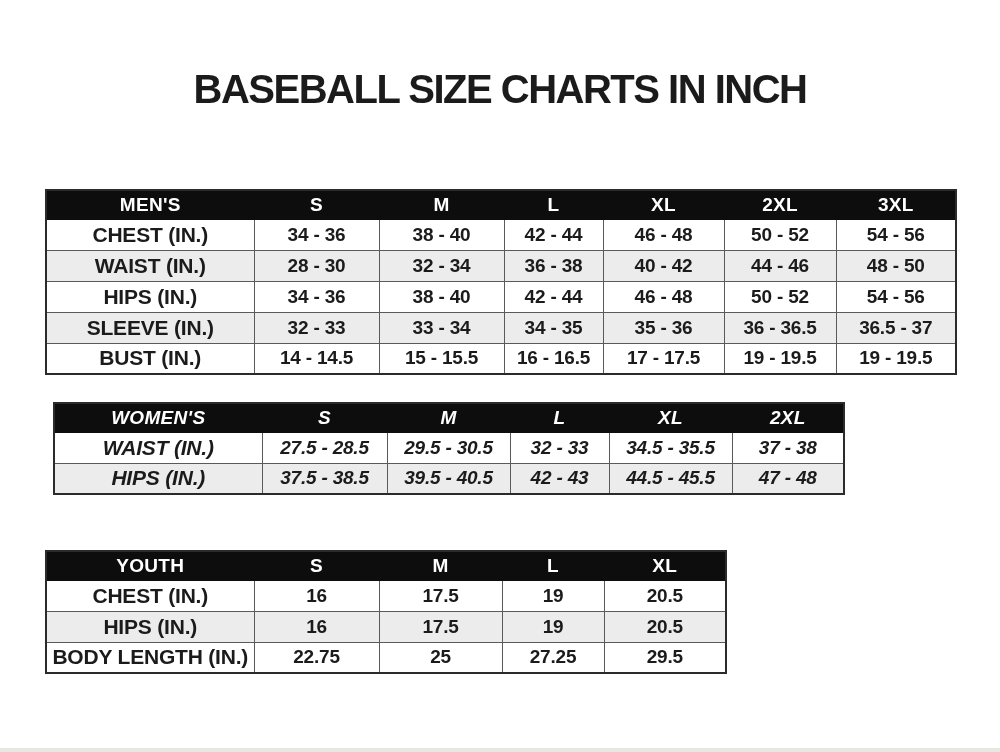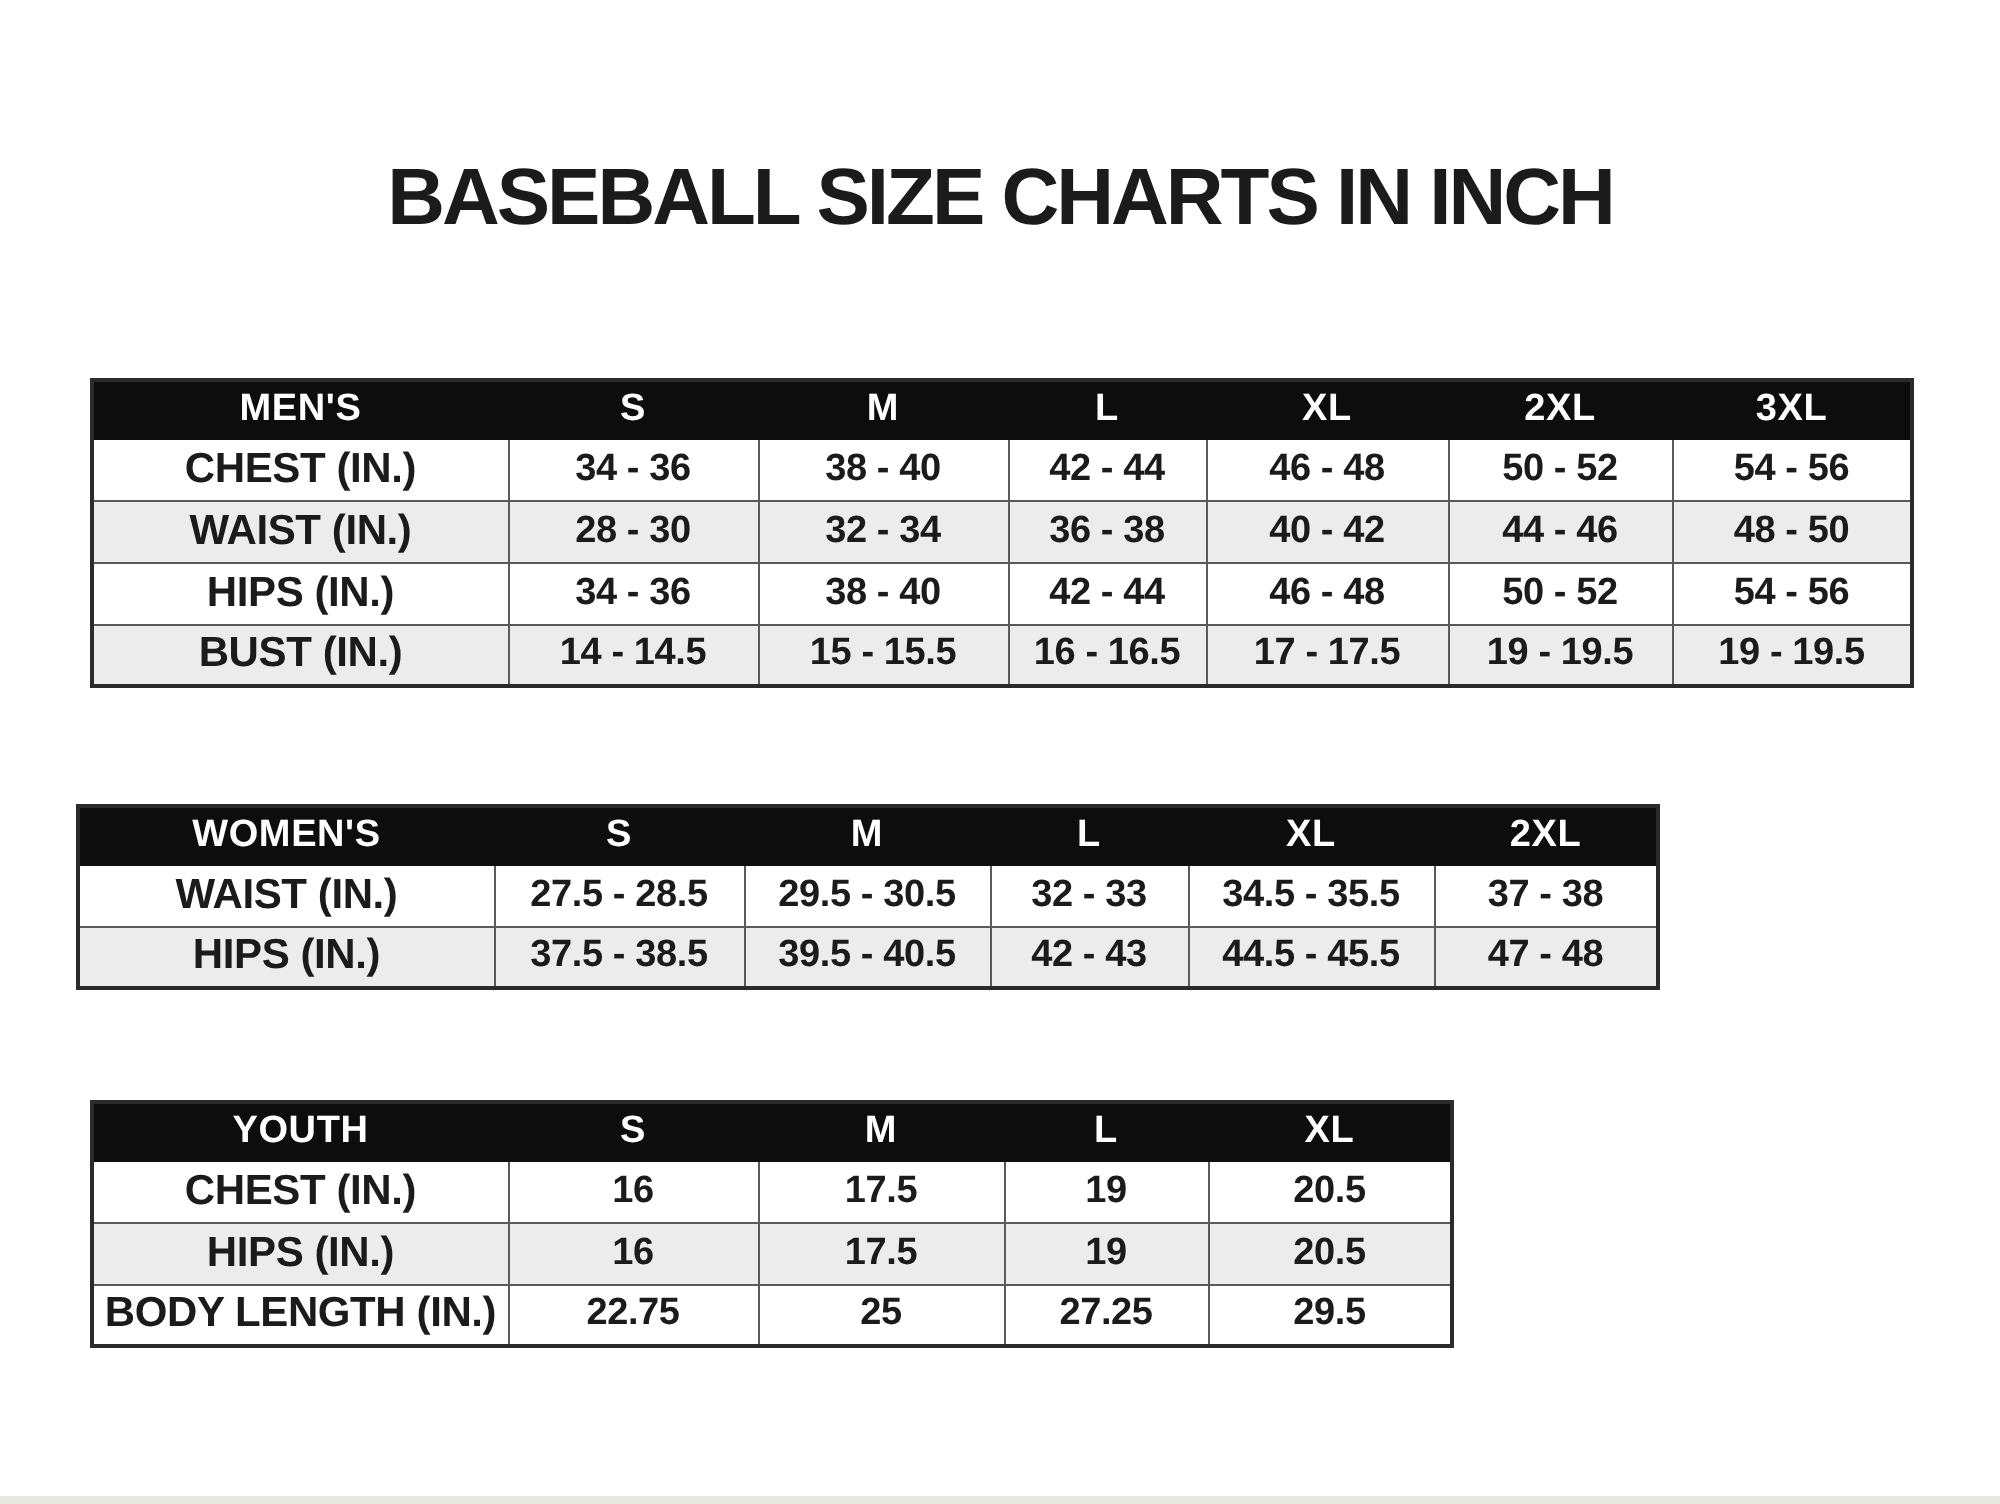--- a/index.html
+++ b/index.html
@@ -5,34 +5,34 @@
   * { margin: 0; padding: 0; box-sizing: border-box; }
   html, body { width: 1000px; height: 752px; }
   body {
     position: relative;
     background: var(--page-bg, #ffffff);
     font-family: "Liberation Sans", sans-serif;
     overflow: hidden;
   }
   .page-title {
     position: absolute;
-    top: 77px;
+    top: 67px;
     left: 0;
     width: 1000px;
     text-align: center;
     font-size: 40px;
     font-weight: 700;
     letter-spacing: -1.5px;
     color: var(--text-color, #121212);
     line-height: 1.1;
     white-space: nowrap;
   }
   .table-wrap { position: absolute; }
   #mens-table-wrap   { top: 189px; left: 45px; }
-  #womens-table-wrap { top: 402px; left: 38px; }
+  #womens-table-wrap { top: 402px; left: 53px; font-style: italic; }
   #youth-table-wrap  { top: 550px; left: 45px; }
   table.size-table {
     border-collapse: collapse;
     table-layout: fixed;
     border: 2px solid var(--outer-border, #2b2b2b);
   }
   .size-table th {
     background: var(--header-bg, #0d0d0d);
     color: var(--header-text, #ffffff);
     font-size: 19px;
@@ -113,20 +113,29 @@
         <tr>
           <td class="row-label">HIPS (IN.)</td>
           <td>34 - 36</td>
           <td>38 - 40</td>
           <td>42 - 44</td>
           <td>46 - 48</td>
           <td>50 - 52</td>
           <td>54 - 56</td>
         </tr>
         <tr>
+          <td class="row-label">SLEEVE (IN.)</td>
+          <td>32 - 33</td>
+          <td>33 - 34</td>
+          <td>34 - 35</td>
+          <td>35 - 36</td>
+          <td>36 - 36.5</td>
+          <td>36.5 - 37</td>
+        </tr>
+        <tr>
           <td class="row-label">BUST (IN.)</td>
           <td>14 - 14.5</td>
           <td>15 - 15.5</td>
           <td>16 - 16.5</td>
           <td>17 - 17.5</td>
           <td>19 - 19.5</td>
           <td>19 - 19.5</td>
         </tr>
       </tbody>
     </table>

